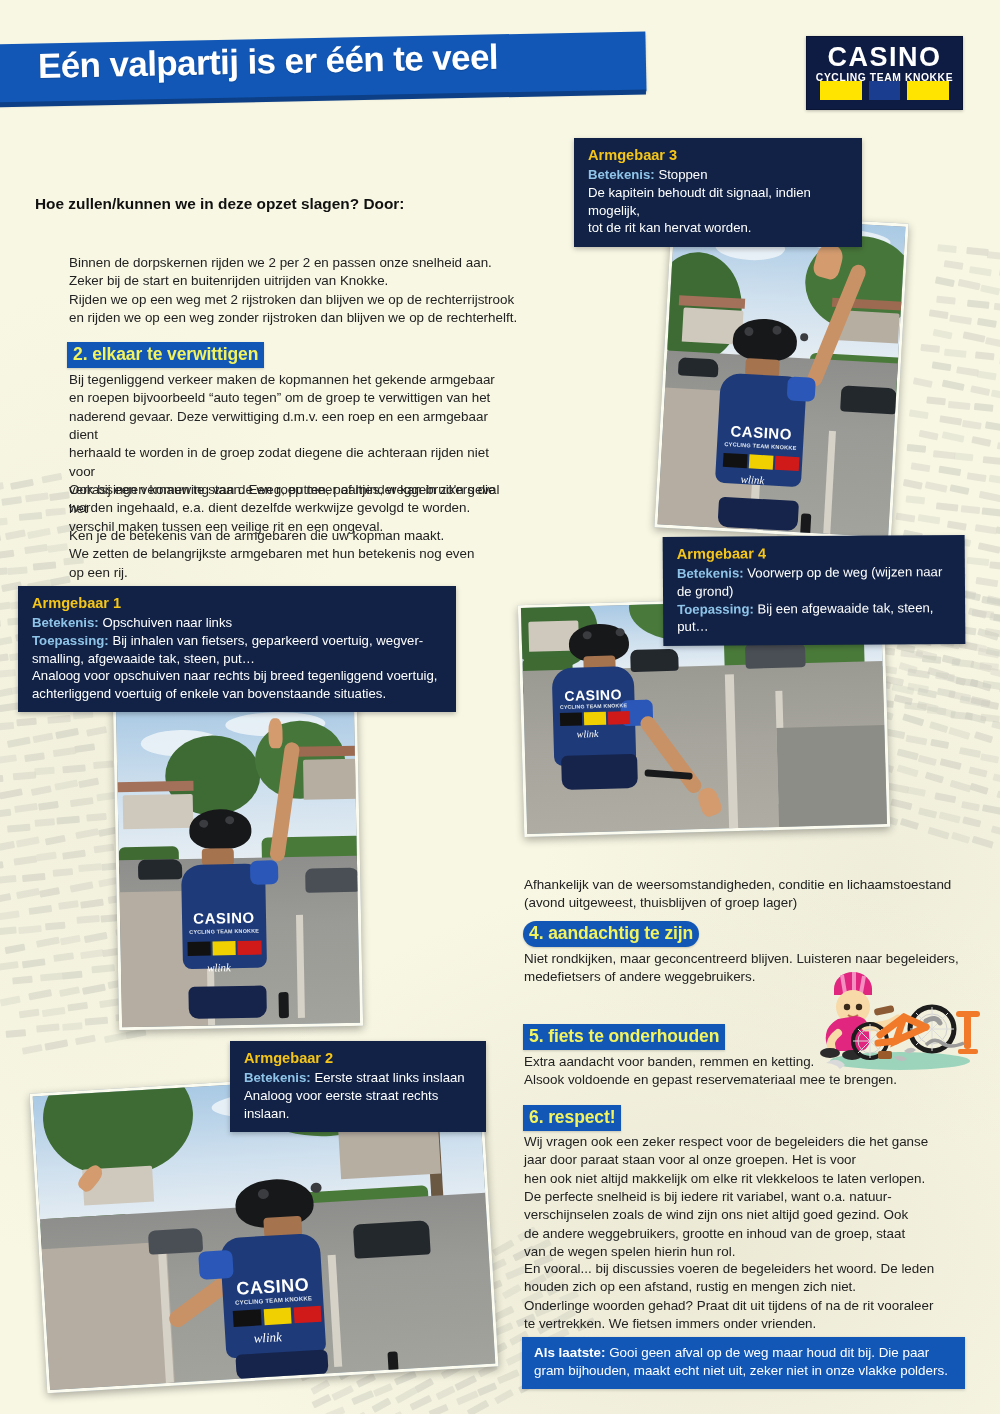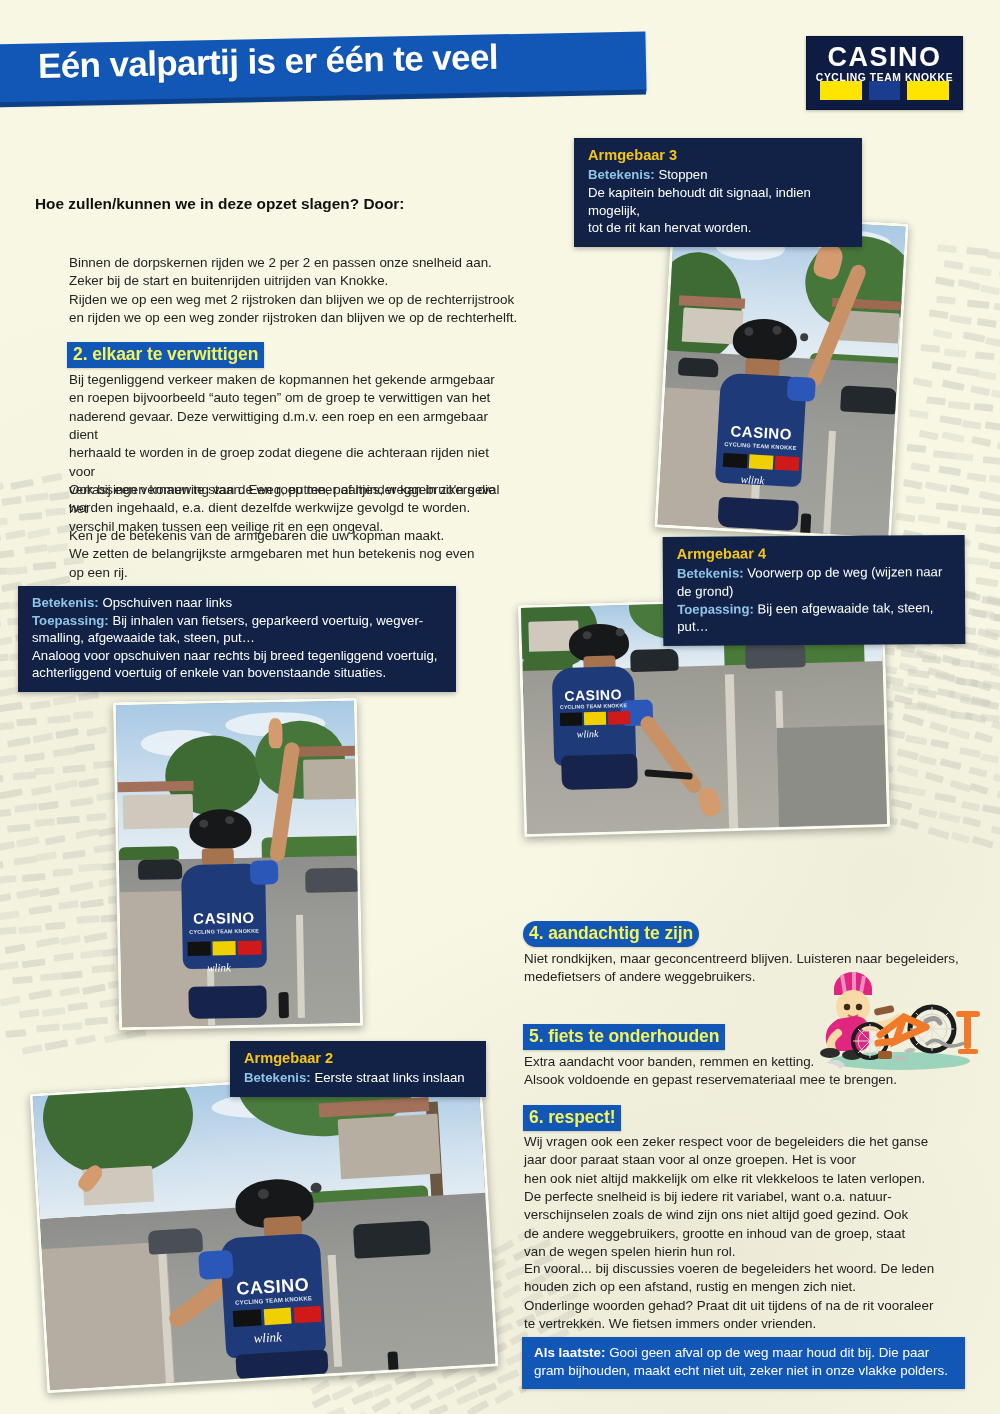--- a/index.html
+++ b/index.html
@@ -717,20 +717,22 @@
 naderend gevaar. Deze verwittiging d.m.v. een roep en een armgebaar dient
 herhaald te worden in de groep zodat diegene die achteraan rijden niet voor
 verrassingen komen te staan. Een roep meer of minder kan in zo'n geval het
 verschil maken tussen een veilige rit en een ongeval.</div>
   <div class="body-txt" style="left:69px; top:481px; width:440px; white-space:pre-line;">Ook bij een vernauwing van de weg, putten, paaltjes, weggebruikers die
 worden ingehaald, e.a. dient dezelfde werkwijze gevolgd te worden.</div>
   <div class="body-txt" style="left:69px; top:527px; width:440px; white-space:pre-line;">Ken je de betekenis van de armgebaren die uw kopman maakt.
 We zetten de belangrijkste armgebaren met hun betekenis nog even
 op een rij.</div>
 
+  <div class="body-txt" style="left:524px; top:876px; width:460px; white-space:pre-line;">Afhankelijk van de weersomstandigheden, conditie en lichaamstoestand
+(avond uitgeweest, thuisblijven of groep lager)</div>
 
   <div class="sec-head" style="left:523px; top:921px;border-radius:13px;">4. aandachtig te zijn</div>
   <div class="body-txt" style="left:524px; top:950px; width:460px; white-space:pre-line;">Niet rondkijken, maar geconcentreerd blijven. Luisteren naar begeleiders,
 medefietsers of andere weggebruikers.</div>
 
   <div class="sec-head" style="left:523px; top:1024px;">5. fiets te onderhouden</div>
   <div class="body-txt" style="left:524px; top:1053px; width:430px; white-space:pre-line;">Extra aandacht voor banden, remmen en ketting.
 Alsook voldoende en gepast reservemateriaal mee te brengen.</div>
 
   <div class="sec-head" style="left:523px; top:1105px;">6. respect!</div>
@@ -844,20 +846,21 @@
 
   <div class="navybox" style="left:663px; top:536px; width:302px; transform:rotate(-0.4deg);">
     <span class="nb-title">Armgebaar 4</span>
     <span class="k">Betekenis:</span>
     <span>Voorwerp op de weg (wijzen naar de grond)</span><br>
     <span class="k">Toepassing:</span>
     <span>Bij een  afgewaaide tak, steen, put…</span>
   </div>
 
   <div class="navybox" style="left:18px; top:586px; width:438px;">
+    <span class="nb-title">Armgebaar 1</span>
     <span class="k">Betekenis:</span>
     <span>Opschuiven naar links</span><br>
     <span class="k">Toepassing:</span>
     <span style="white-space:pre-line;">Bij inhalen van fietsers, geparkeerd voertuig, wegver-
 smalling, afgewaaide tak, steen, put…</span><br>
     <span style="white-space:pre-line;">Analoog voor opschuiven naar rechts bij breed tegenliggend voertuig,
 achterliggend voertuig of enkele van bovenstaande situaties.</span>
   </div>
 
   <div class="photo" style="left:116px; top:700px; width:244px; height:328px; transform:rotate(-1.1deg); z-index:11;">
@@ -899,20 +902,21 @@
         <div class="shorts" style="left:28%; top:88%; width:78px; height:32px;"></div>
         <div class="bar" style="left:66%; top:90%; width:10px; height:26px;"></div>
       </div>
     </div>
   </div>
 
   <div class="navybox" style="left:230px; top:1041px; width:256px;">
     <span class="nb-title">Armgebaar 2</span>
     <span class="k">Betekenis:</span>
     <span>Eerste straat links inslaan</span><br>
+    <span>Analoog voor eerste straat rechts inslaan.</span>
   </div>
 
   <div class="photo" style="left:38px; top:1080px; width:452px; height:300px; transform:rotate(-3.4deg); z-index:11;">
     <div class="ph-scene">
       <div class="sky" style="height:46%;"></div>
       <div class="cloud" style="left:8%; top:8%; width:110px; height:30px;"></div>
       <div class="cloud" style="left:40%; top:3%; width:120px; height:26px;"></div>
       <div class="tree" style="left:2%; top:-12%; width:150px; height:120px;"></div>
       <div class="tree" style="left:46%; top:-18%; width:180px; height:110px; background:#4a7c3d;"></div>
       <div class="trunk" style="left:88%; top:10%; width:12px; height:190px;"></div>

